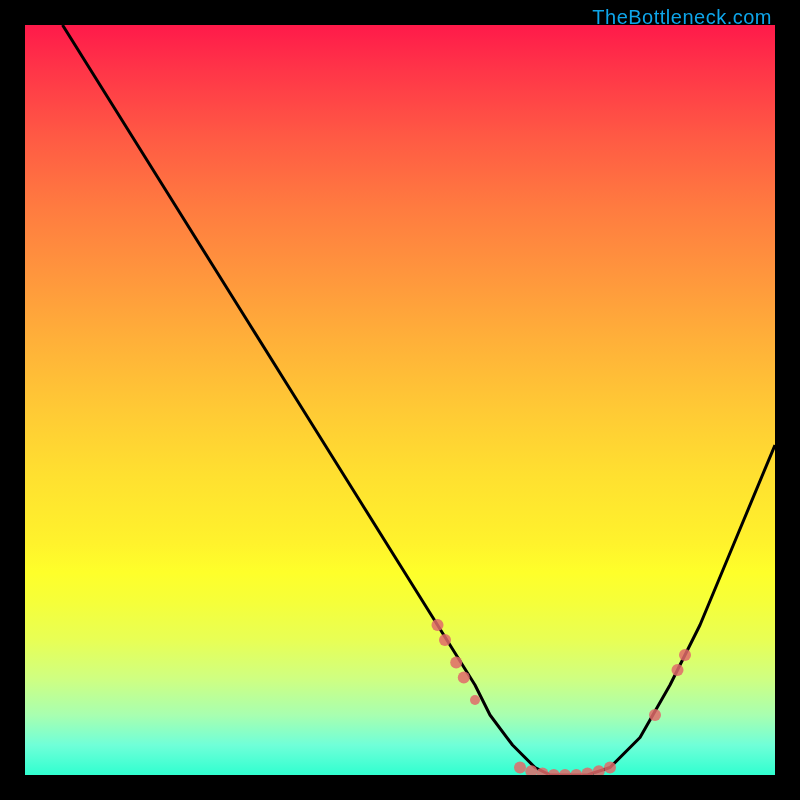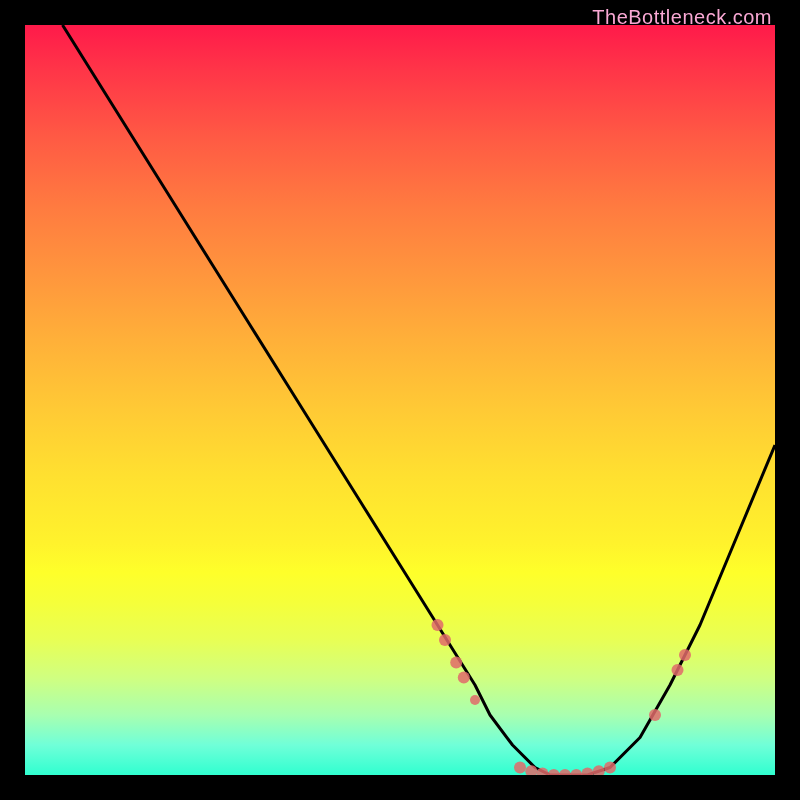--- a/index.html
+++ b/index.html
@@ -39,21 +39,21 @@
       #d0ff80 87%,
       #a8ffb0 92%,
       #70ffd8 96%,
       #30ffd0 100%
     );
   }
   .watermark {
     position: absolute;
     top: 6px;
     right: 28px;
-    color: #f9a8d4;
+    color: #0ea5e9;
     font-size: 20px;
     font-weight: 500;
     letter-spacing: 0.5px;
   }
   svg.curve {
     position: absolute;
     left: 0;
     top: 0;
     width: 750px;
     height: 750px;

